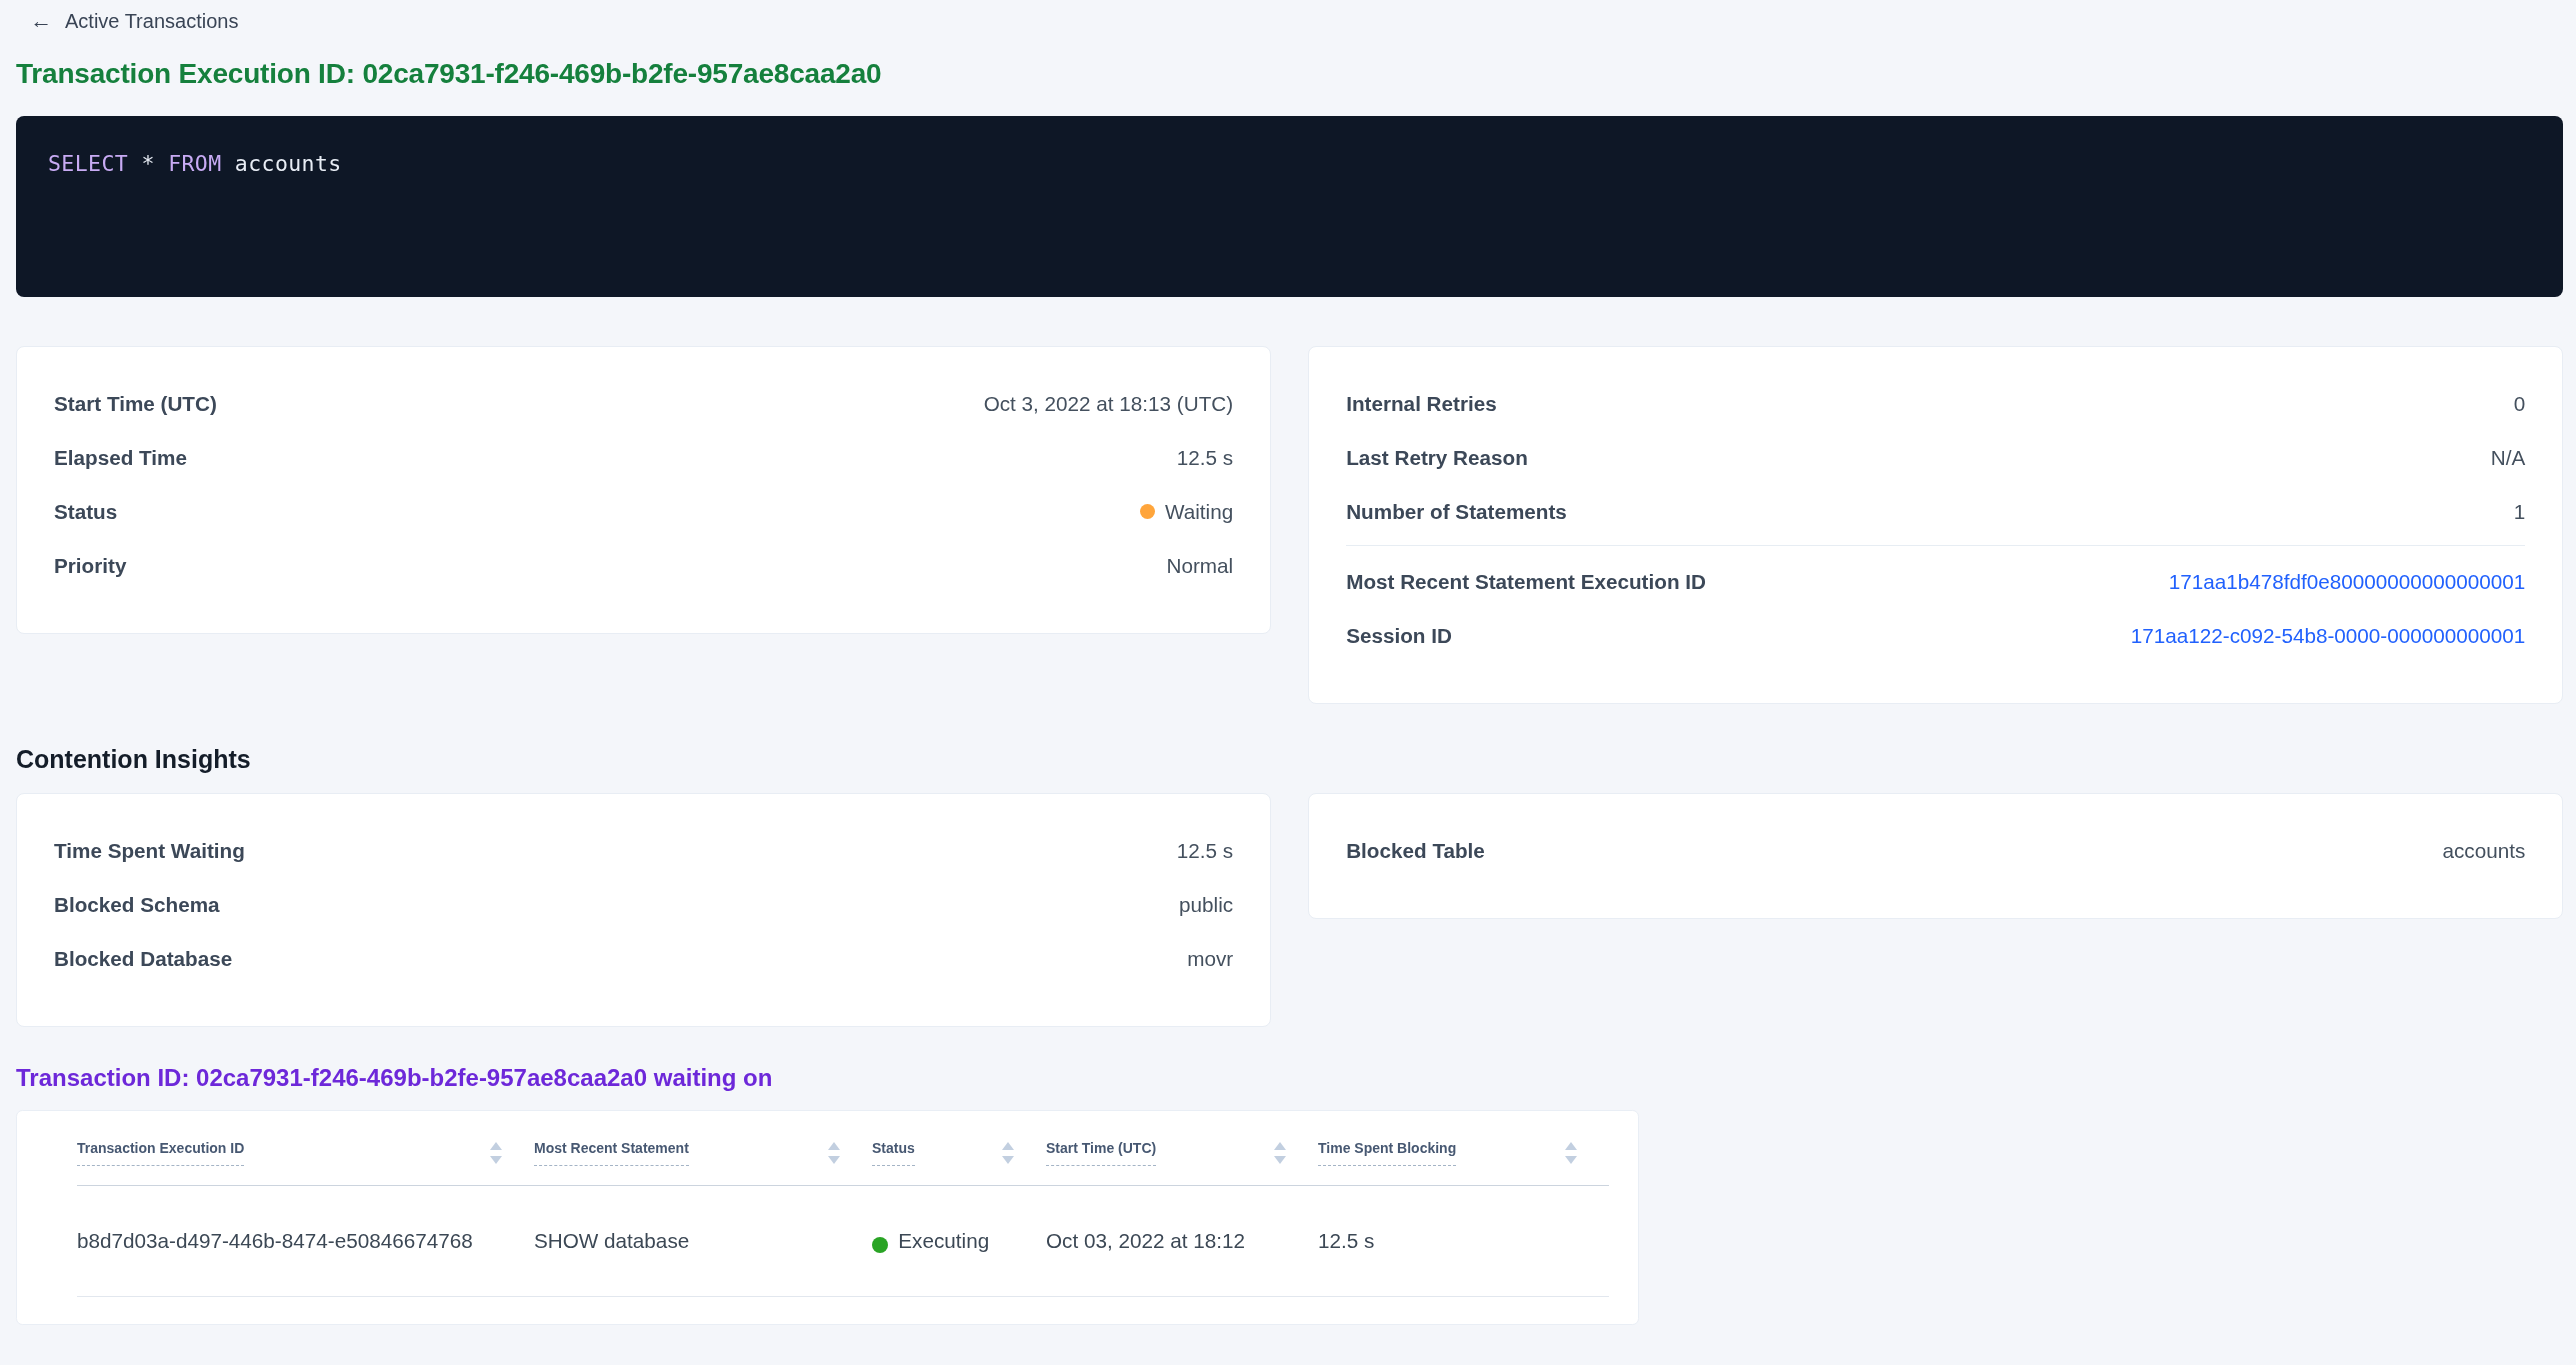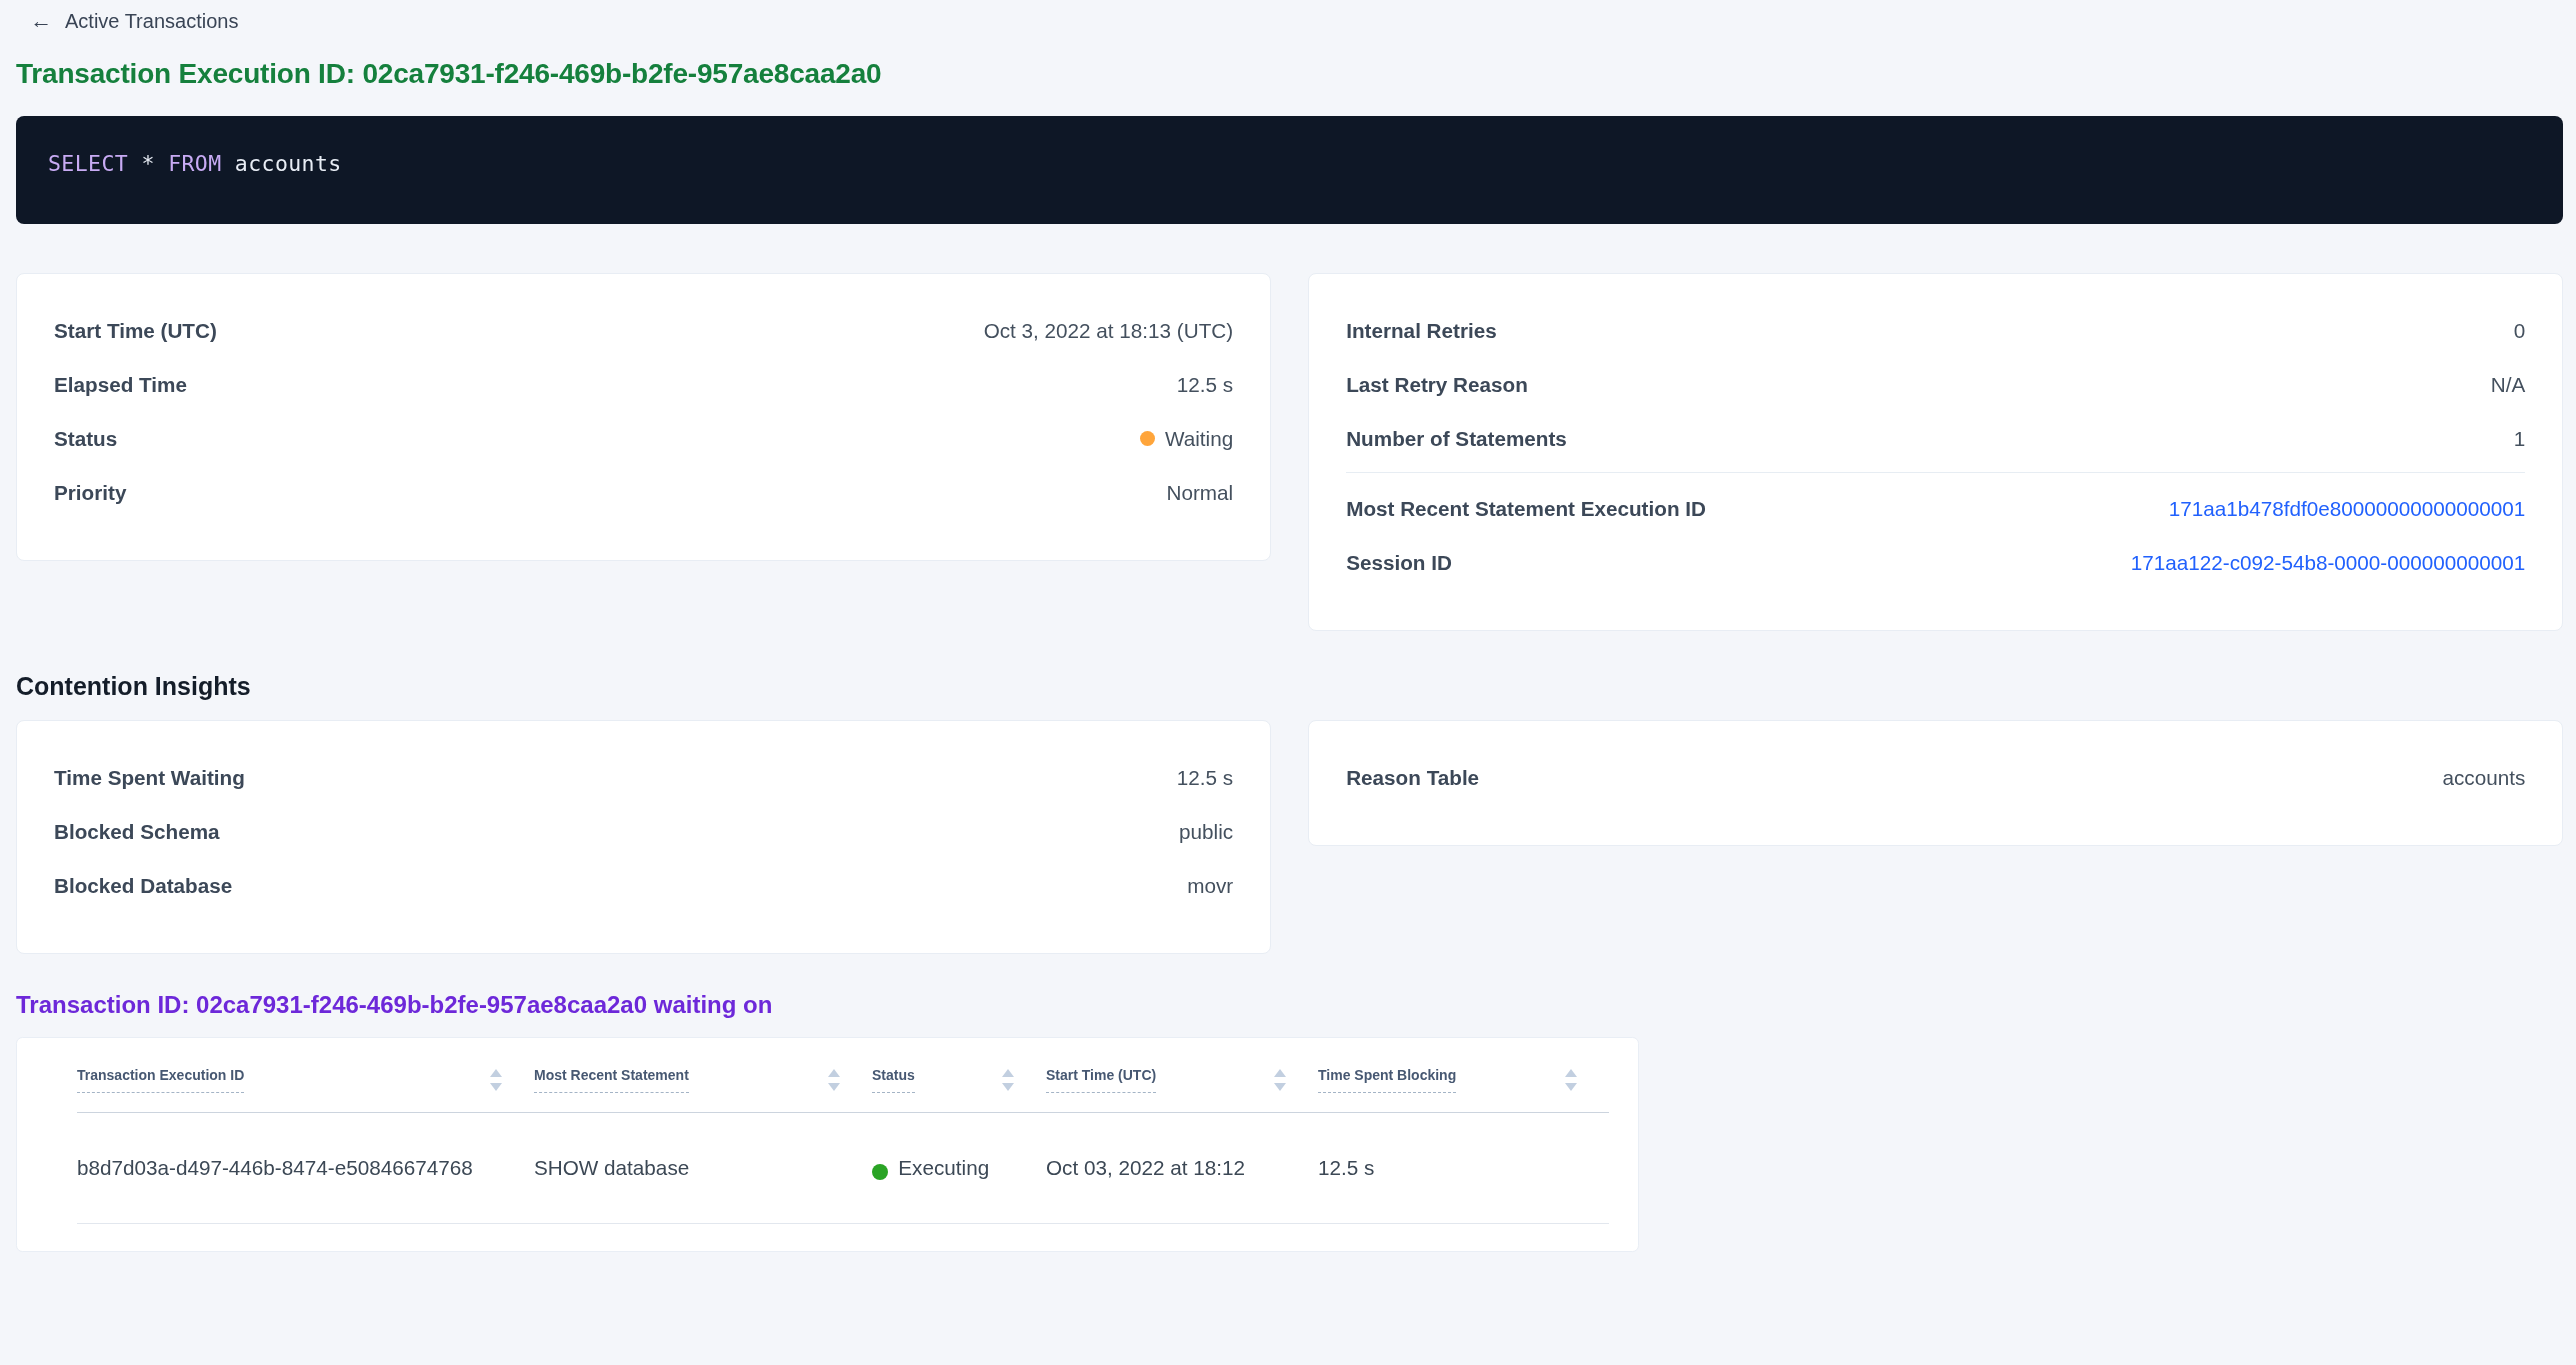--- a/index.html
+++ b/index.html
@@ -25,21 +25,21 @@
 
   
   h1.title{
     margin:25.5px 0 0 0;
     font-size:28px;font-weight:700;color:#15803d;letter-spacing:-0.2px;
   }
 
   
   .sql{
     margin-top:25.5px;
-    height:108px;width:100%;
+    height:181px;width:100%;
     background:#0e1726;border-radius:8px;
     padding:35px 32px;
     font-family:"DejaVu Sans Mono",monospace;
     font-size:21.5px;letter-spacing:0.4px;
     color:#e8edf5;white-space:pre;
   }
   .sql .kw{color:var(--kw);}
   .sql .pl{color:#e8edf5;}
 
   
@@ -197,21 +197,21 @@
         </div>
         <div class="kv-row">
           <span class="kv-label">Blocked Database</span>
           <span class="kv-value">
             <span>movr</span>
           </span>
         </div>
       </div>
     <div class="card">
         <div class="kv-row">
-          <span class="kv-label">Reason Table</span>
+          <span class="kv-label">Blocked Table</span>
           <span class="kv-value">
             <span>accounts</span>
           </span>
         </div>
       </div>
   </div>
 
   <h3 class="section">Transaction ID: 02ca7931-f246-469b-b2fe-957ae8caa2a0 waiting on</h3>
 
   <div class="tablecard">

